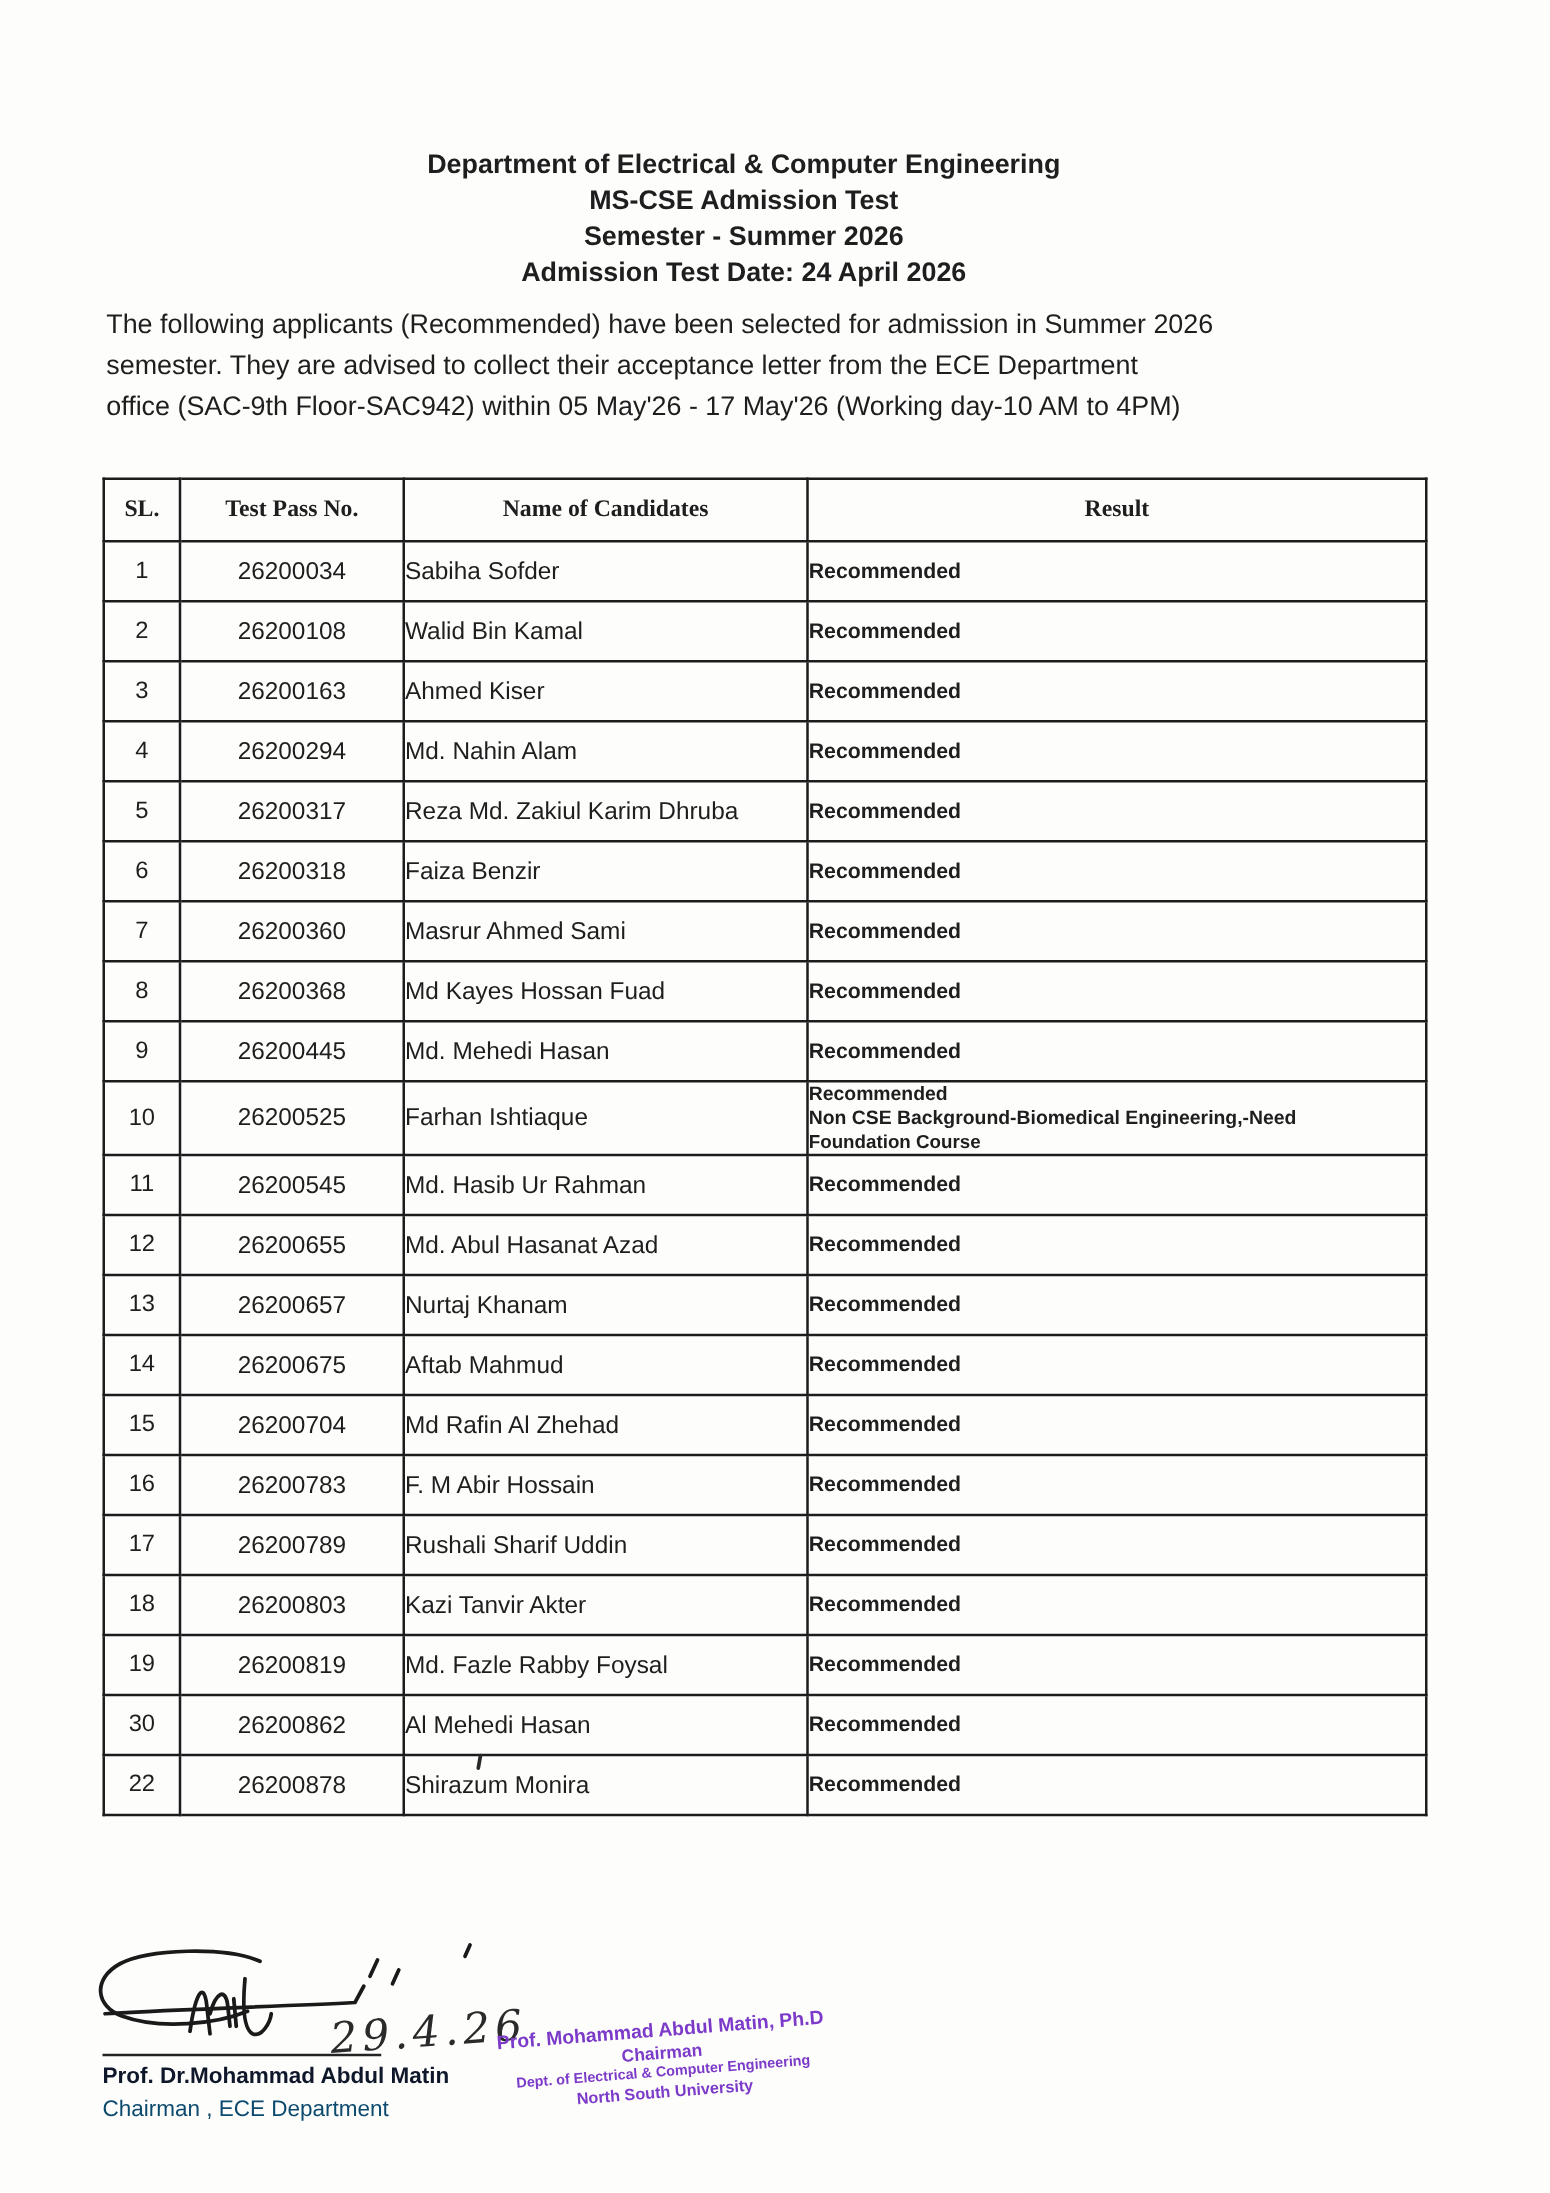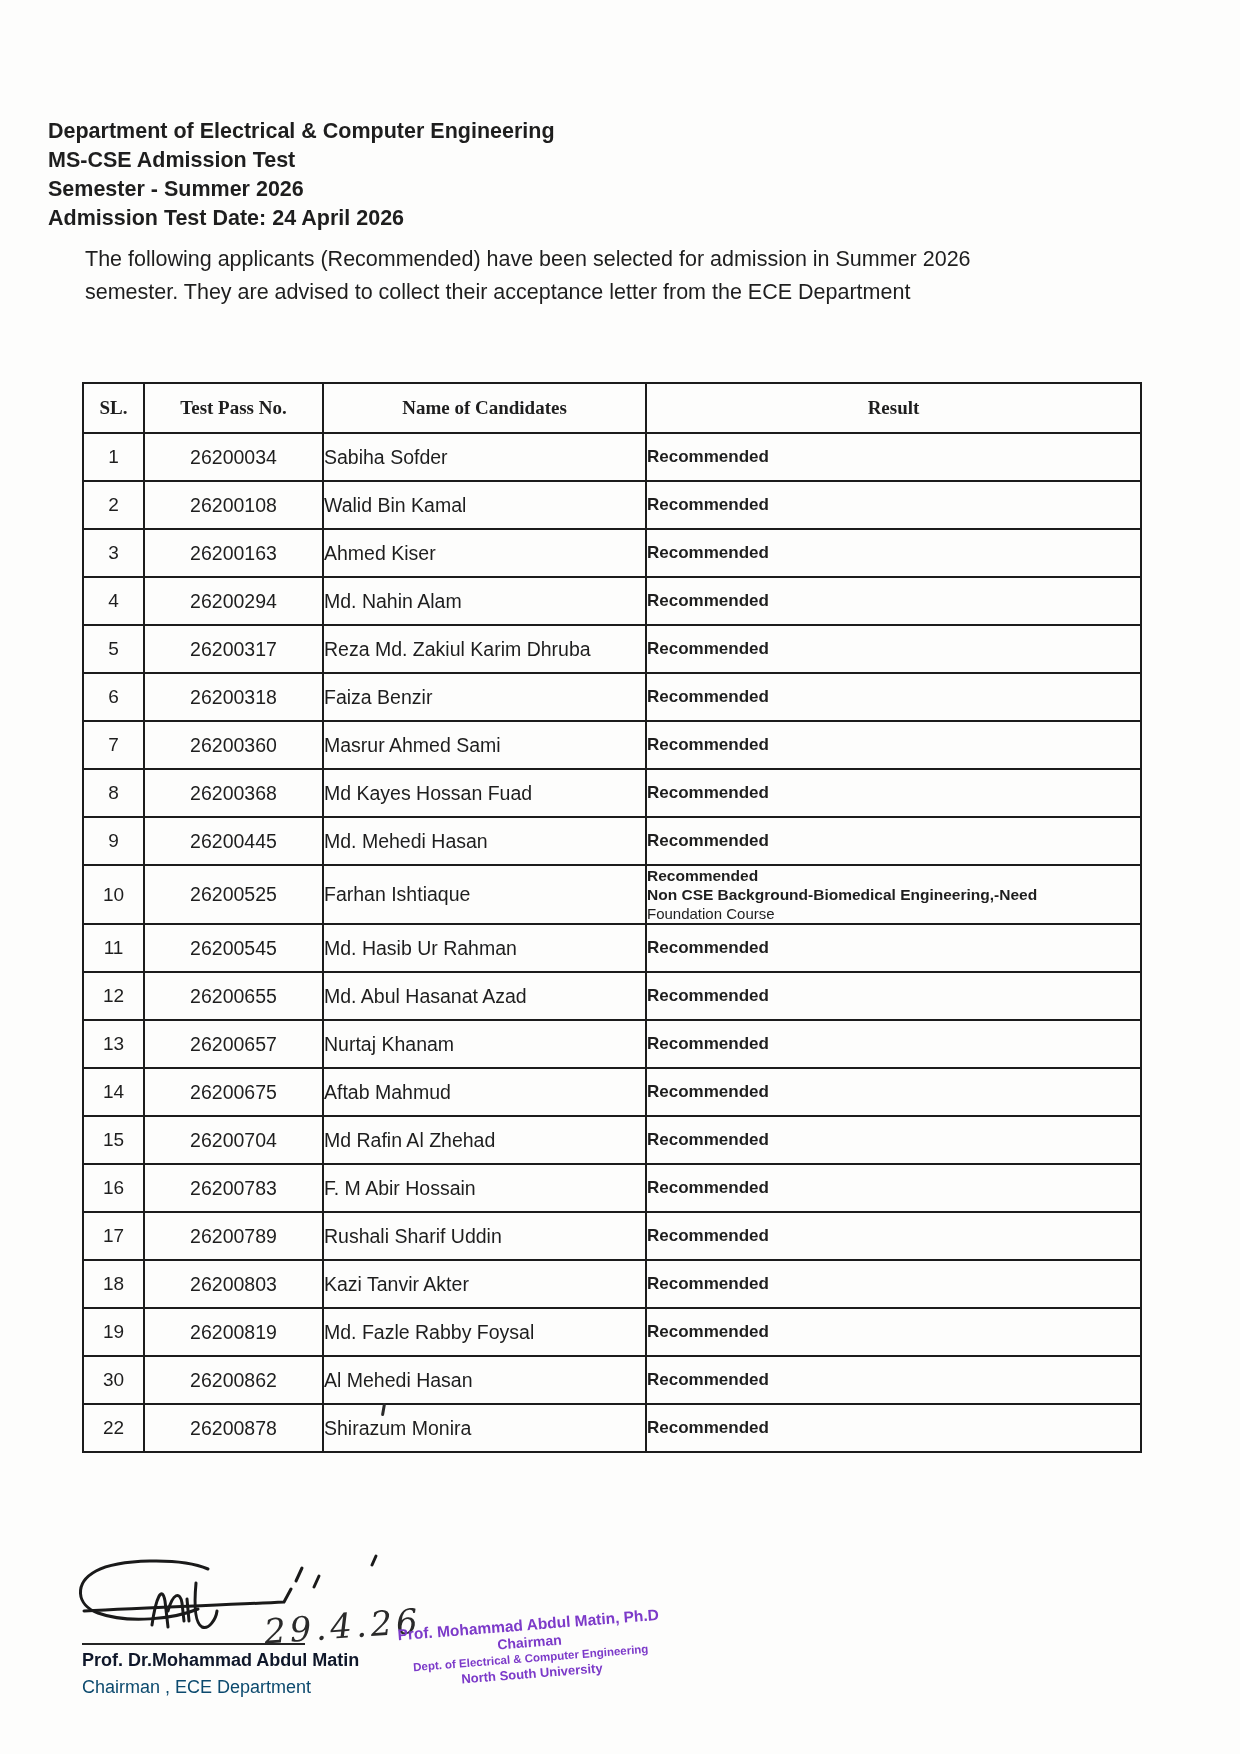--- a/index.html
+++ b/index.html
@@ -7,22 +7,22 @@
     position:relative;
     width:1240px;height:1754px;
     background:#fdfdfc;
     font-family:"Liberation Sans", sans-serif;
     color:#1e1e1e;
     overflow:hidden;
   }
   
   .doc-header{
     position:absolute;top:117px;left:0;width:1190px;
-    font-weight:bold;
-    font-size:21.5px;line-height:29px;margin-left:48px;
+    text-align:center;font-weight:bold;
+    font-size:21.5px;line-height:29px;
   }
   
   .intro{
     position:absolute;top:243px;left:85px;width:1045px;
     font-size:21.5px;line-height:33px;
   }
   .intro b{font-weight:normal;}
   
   table.results{
     position:absolute;left:82px;top:382px;
@@ -37,21 +37,21 @@
   table.results th{
     font-family:"Liberation Serif", serif;
     font-weight:bold;font-size:19px;height:48px;text-align:center;
   }
   td.c-sl{width:61px;text-align:center;font-size:19px;height:46px;}
   td.c-pass{width:179px;text-align:center;font-size:19.5px;}
   td.c-name{width:323px;text-align:left;padding-left:9px;font-size:19.5px;}
   td.c-result{width:495px;text-align:left;font-weight:bold;font-size:17px;}
   td.c-result.has-notes .res-main{font-size:15.5px;line-height:19px;}
   .res-note{font-size:15.5px;font-weight:bold;line-height:19px;}
-  .res-note.light{font-weight:normal;font-size:15px;}
+  .res-note.light{font-weight:bold;font-size:15px;}
   
   .sig-svg{position:absolute;left:70px;top:1553px;}
   .sig-underline{position:absolute;left:82px;top:1643px;width:223px;height:2px;background:#242424;}
   .hand-date{
     position:absolute;left:264px;top:1606px;
     font-family:"DejaVu Serif", serif;font-style:italic;
     font-size:34px;letter-spacing:4px;color:#2a2a2a;
     transform:rotate(-4deg);
   }
   .sig-name{position:absolute;left:82px;top:1650px;font-size:18px;font-weight:bold;color:#0f172a;}
@@ -83,20 +83,23 @@
     <div>Semester - Summer 2026</div>
     <div>Admission Test Date: 24 April 2026</div>
   </div>
 
   <div class="intro">
     <div>
       <span>The following applicants (Recommended) have been selected for admission in Summer 2026</span>
     </div>
     <div>
       <span>semester. They are </span><b>advised to collect their acceptance letter</b><span> from the ECE Department</span>
+    </div>
+    <div>
+      <span>office (SAC-9th Floor-SAC942) </span><b>within 05 May'26 - 17 May'26 (Working day-10 AM to 4PM)</b>
     </div>
   </div>
 
   <table class="results">
     <colgroup>
       <col style="width:61px">
         <col style="width:179px">
         <col style="width:323px">
         <col style="width:495px">
     </colgroup>

